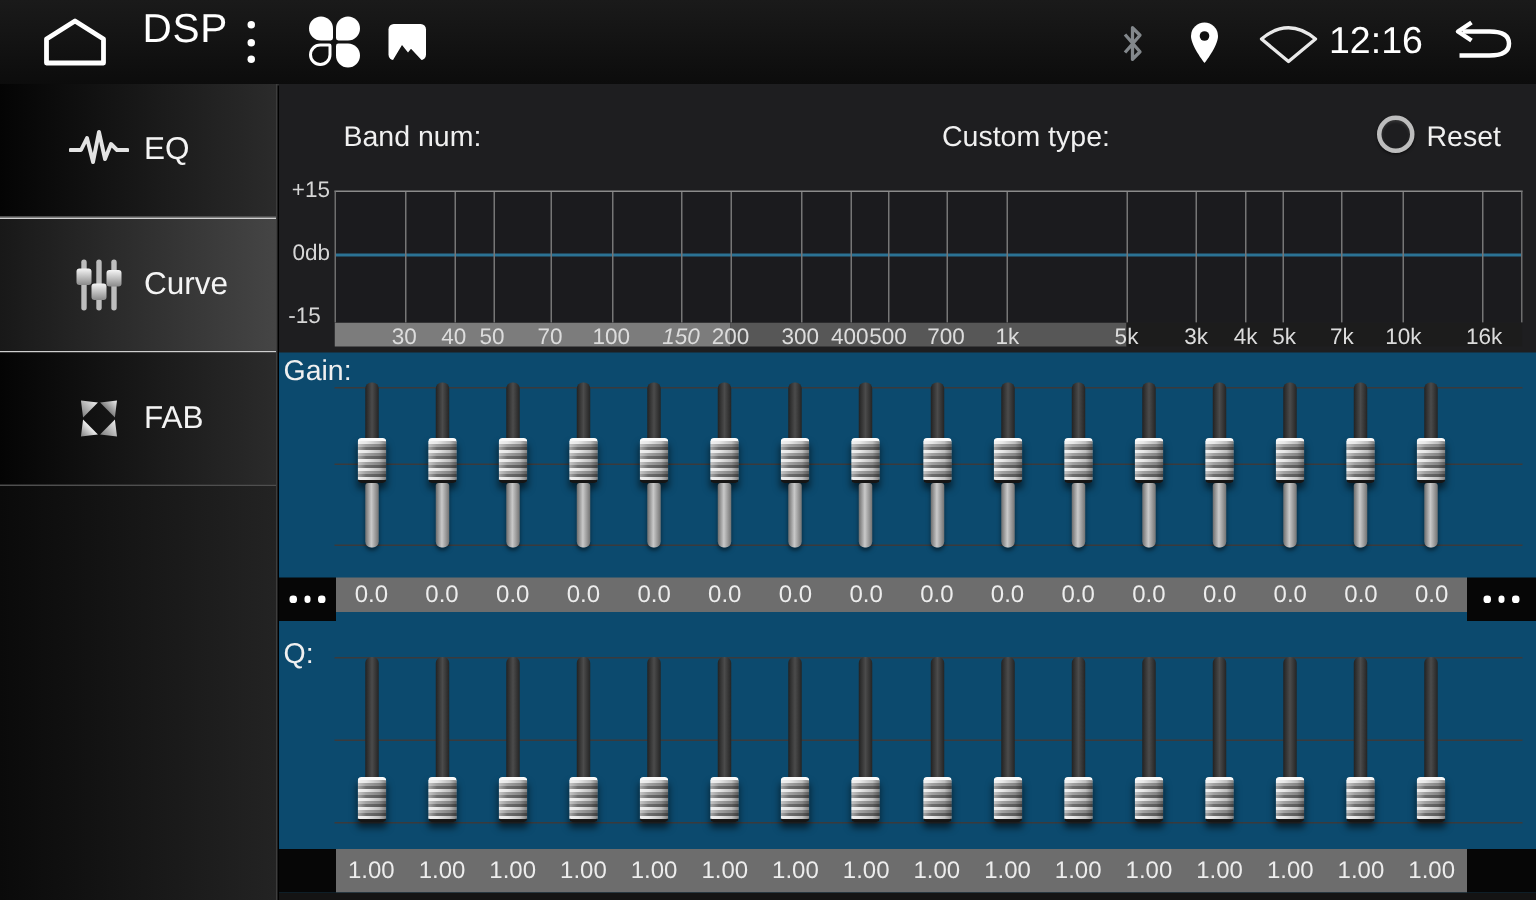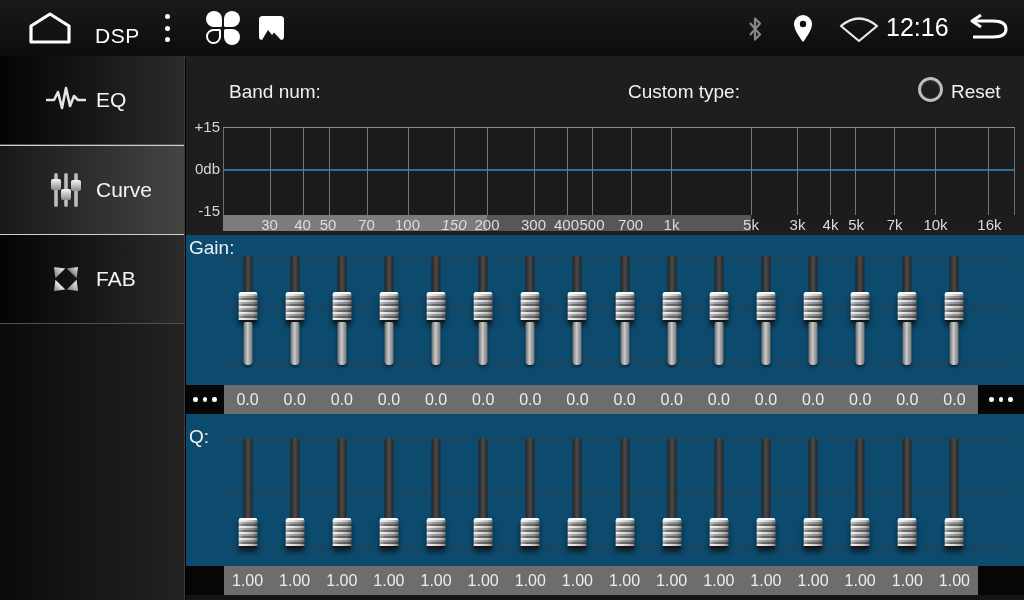--- a/index.html
+++ b/index.html
@@ -3,21 +3,21 @@
 <meta charset="utf-8">
 <style>
   html,body{margin:0;padding:0;background:#000;}
   .screen{position:relative;width:1024px;height:600px;overflow:hidden;
           background:#000;font-family:"Liberation Sans",sans-serif;color:#fff;
           -webkit-font-smoothing:antialiased;}
   
   .topbar{position:absolute;left:0;top:0;width:1024px;height:56px;
           background:linear-gradient(180deg,#1a1a1a,#0c0c0c);border-bottom:1px solid #2e2e2e;}
   .topbar .abs{position:absolute;}
-  .app-title{left:95px;top:24px;font-size:21px;letter-spacing:.5px;color:#fff;}
+  .app-title{left:95px;top:4px;font-size:27px;letter-spacing:.5px;color:#fff;}
   .kebab{left:160px;top:14px;width:14px;height:28px;display:flex;flex-direction:column;
          align-items:center;justify-content:space-between;}
   .kebab i{width:5px;height:5px;border-radius:50%;background:#fff;}
   .clover{left:206px;top:11px;width:34px;height:34px;display:grid;
           grid-template-columns:16px 16px;grid-template-rows:16px 16px;gap:2px;}
   .clover b{background:#fff;}
   .clover b.tl{border-radius:50% 50% 10% 50%;}
   .clover b.tr{border-radius:50% 50% 50% 10%;}
   .clover b.br{border-radius:10% 50% 50% 50%;}
   .clover b.bl{background:transparent;border:2.5px solid #fff;border-radius:50% 10% 50% 50%;
@@ -198,21 +198,21 @@
   <div class="main">
     <div class="abs top-zone"></div>
 
     <div class="abs ctl-label" style="left:43px;top:18px;">Band num:</div>
     <div class="abs ctl-label" style="left:442px;top:18px;">Custom type:</div>
     <div class="abs radio" style="left:732px;top:21px;"></div>
     <div class="abs ctl-label" style="left:765px;top:18px;">Reset</div>
 
     <div class="abs ylab" style="left:0;top:62px;">+15</div>
     <div class="abs ylab" style="left:0;top:104px;">0db</div>
-    <div class="abs ylab" style="left:0;top:146px;">-15</div>
+    <div class="abs ylab" style="left:0;top:146px;text-align:center;">-15</div>
     <div class="abs plot">
       <div class="curveline" style="background: rgb(43, 114, 148);"></div>
     <div class="vgrid" style="left: 5.86971%;"></div>
         <div class="vgrid" style="left: 10.0343%;"></div>
         <div class="vgrid" style="left: 13.2647%;"></div>
         <div class="vgrid" style="left: 18.1356%;"></div>
         <div class="vgrid" style="left: 23.299%;"></div>
         <div class="vgrid" style="left: 29.1687%;"></div>
         <div class="vgrid" style="left: 33.3333%;"></div>
         <div class="vgrid" style="left: 39.203%;"></div>
@@ -337,21 +337,21 @@
           <div class="ttop"></div>
           <div class="thumb"></div>
           <div class="tbot"></div>
         </div>
       </div>
     <div class="abs more-btn" style="left:0;top:329px;width:38px;height:29px;">
         <i></i>
         <i></i>
         <i></i>
       </div>
-    <div class="abs strip-cells" style="left:38px;top:329px;width:754px;height:29px;">
+    <div class="abs strip-cells" style="left:38px;top:329px;width:754px;height:23px;">
         <div class="vcell">0.0</div>
         <div class="vcell">0.0</div>
         <div class="vcell">0.0</div>
         <div class="vcell">0.0</div>
         <div class="vcell">0.0</div>
         <div class="vcell">0.0</div>
         <div class="vcell">0.0</div>
         <div class="vcell">0.0</div>
         <div class="vcell">0.0</div>
         <div class="vcell">0.0</div>

